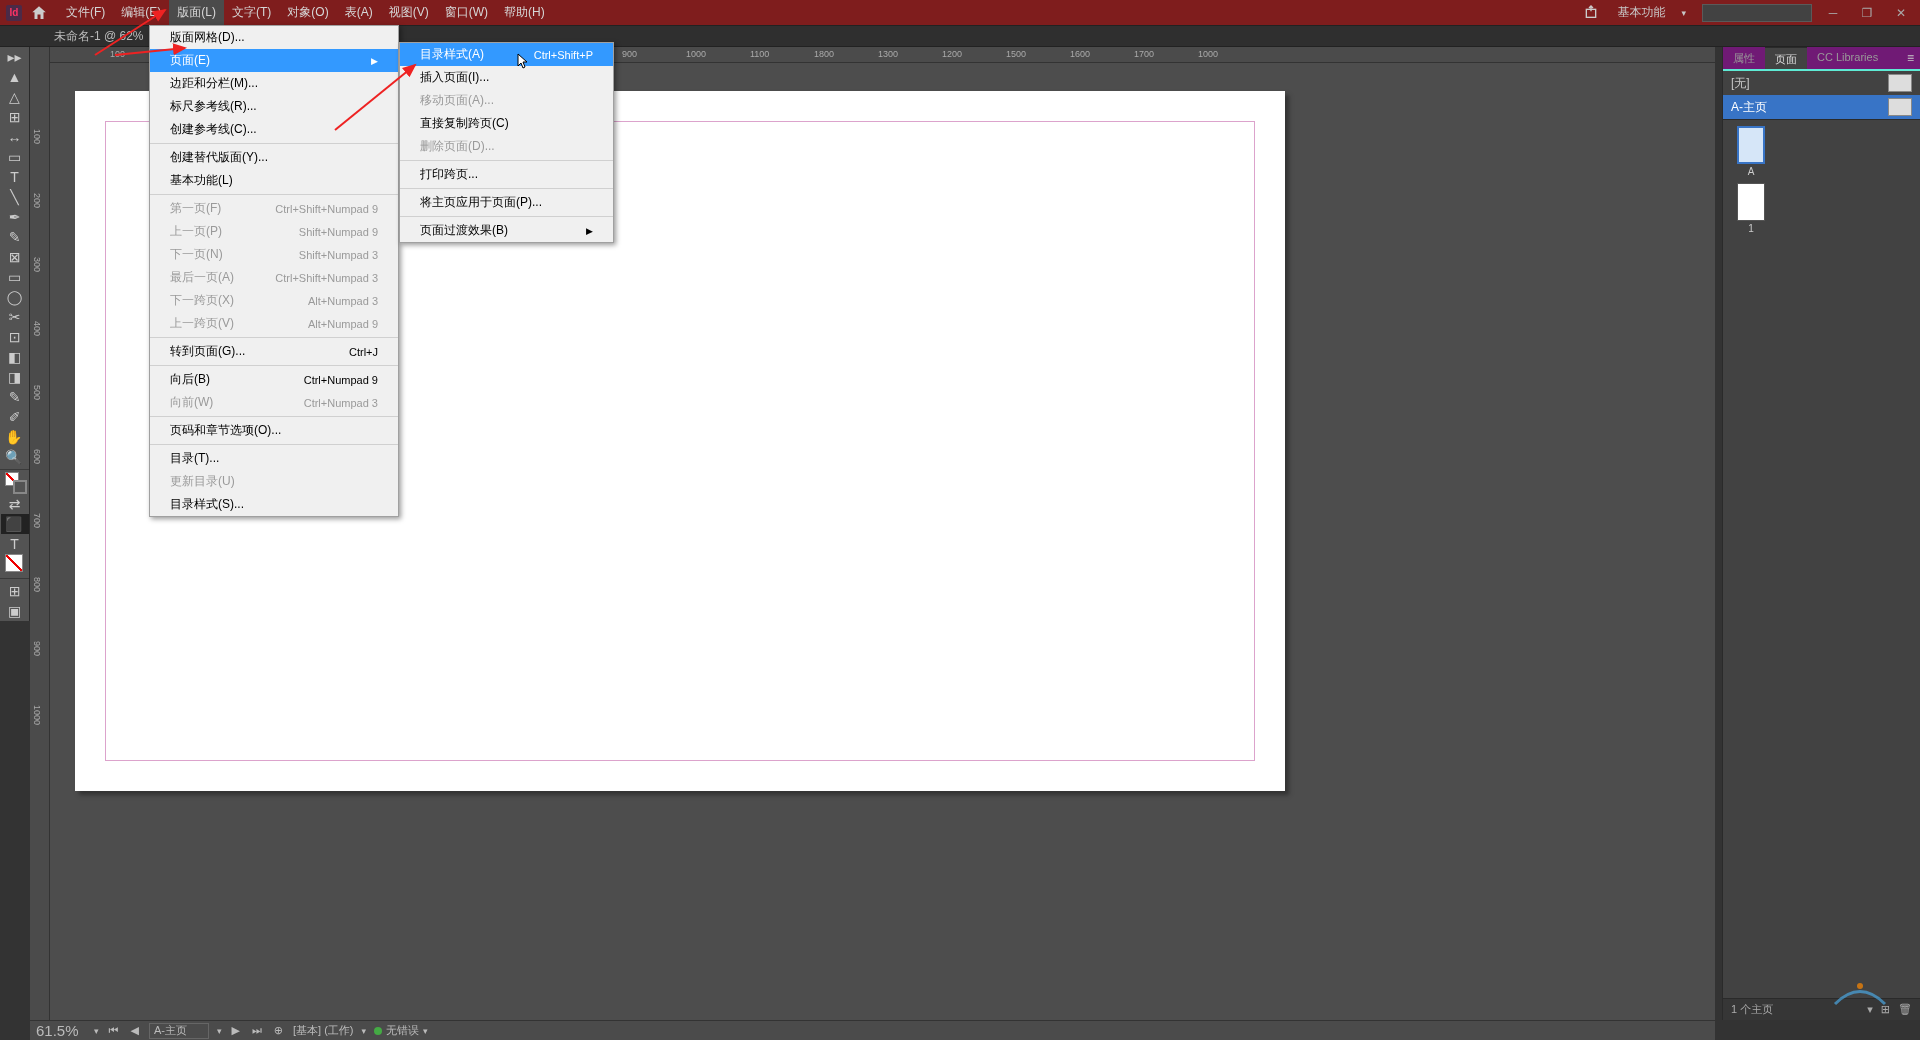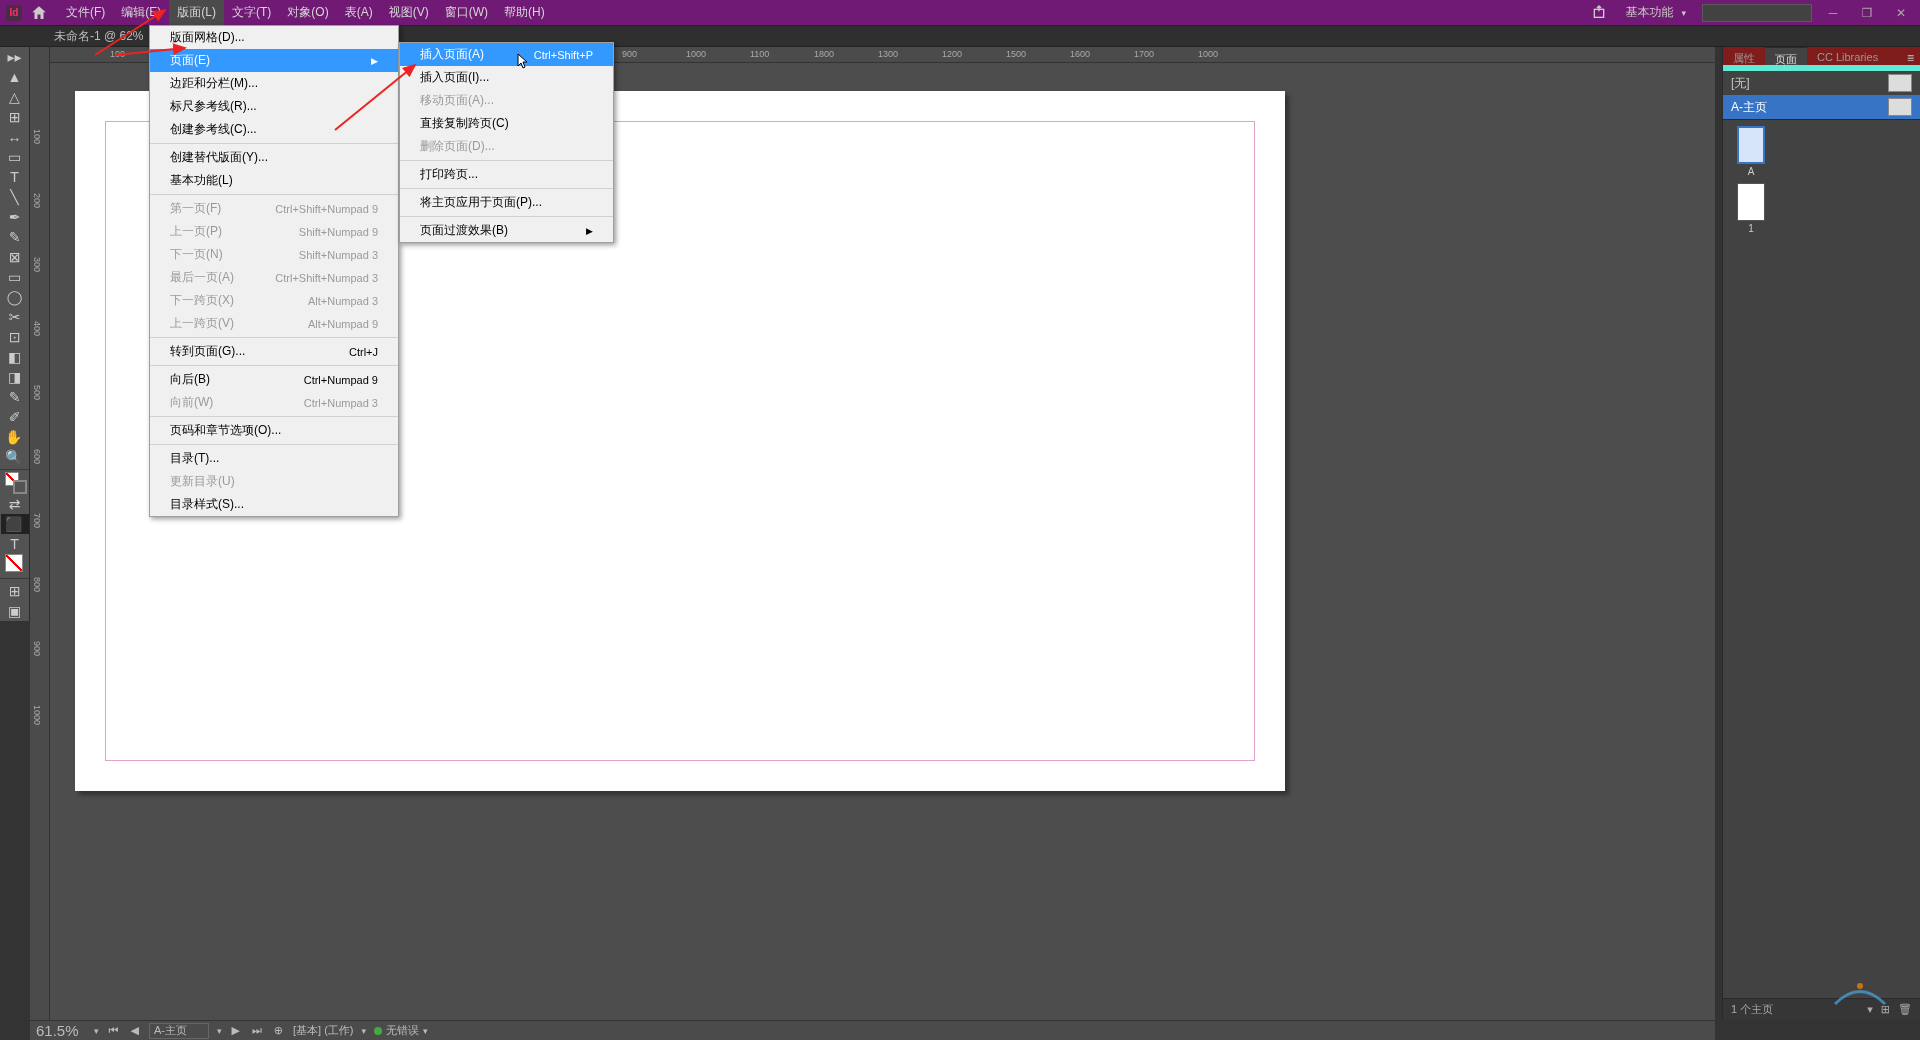--- a/index.html
+++ b/index.html
@@ -1,26 +1,26 @@
 <!DOCTYPE html>
 <html><head>
 <meta charset="utf-8">
 <style>
 * { margin: 0; padding: 0; box-sizing: border-box; font-family: "Microsoft YaHei", Arial, sans-serif; user-select: none; }
 body { background: #333333; width: 1920px; height: 1040px; overflow: hidden; color: #c8c8c8; font-size: 12px; }
 
 
-.menubar { height: 25px; background: #701a75; display: flex; align-items: center; padding: 0 6px; }
+.menubar { height: 25px; background: #7f1d1d; display: flex; align-items: center; padding: 0 6px; }
 .app-icon { width: 16px; height: 16px; background: #4b2a47; border-radius: 2px; display: flex; align-items: center; justify-content: center; color: #ff3366; font-size: 10px; font-weight: bold; margin-right: 8px; }
 .home-icon { width: 18px; height: 18px; margin-right: 10px; cursor: pointer; }
 .menu-item { padding: 18px 8px; cursor: pointer; color: #d6d6d6; }
 .menu-item.active { background: #4b4b4b; }
 .menubar-right { margin-left: auto; display: flex; align-items: center; gap: 8px; }
 .share-icon { width: 18px; height: 18px; cursor: pointer; }
-.workspace { padding: 3px 8px; cursor: pointer; display: flex; align-items: center; gap: 8px; }
+.workspace { padding: 3px 8px; cursor: pointer; display: flex; align-items: center; gap: 16px; }
 .search-box { background: #424242; width: 110px; height: 18px; border: 1px solid #5a5a5a; }
 .win-btn { width: 26px; height: 18px; display: flex; align-items: center; justify-content: center; cursor: pointer; color: #aaa; }
 
 
 .tabbar { height: 22px; background: #2f2f2f; display: flex; align-items: center; border-top: 1px solid #222; border-bottom: 1px solid #222; padding-left: 44px; }
 .doc-tab { padding: 3px 10px; color: #bbb; display: flex; align-items: center; gap: 6px; }
 .close-x { font-size: 11px; cursor: pointer; }
 
 
 .toolbar { position: absolute; left: 0; top: 47px; width: 30px; background: #535353; display: flex; flex-direction: column; align-items: center; border-right: 1px solid #2a2a2a; }
@@ -52,21 +52,21 @@
 .dd-item.disabled { color: #9a9a9a; }
 .dd-sep { height: 1px; background: #d0d0d0; margin: 2px 0; }
 .dd-item .arrow { font-size: 9px; }
 .dd-shortcut { color: inherit; font-size: 11px; }
 
 
 .arrow-annot { position: absolute; z-index: 200; pointer-events: none; }
 
 
 .right-panel { position: absolute; right: 0; top: 47px; width: 198px; bottom: 20px; background: #424242; border-left: 1px solid #2a2a2a; }
-.panel-tabs { display: flex; height: 24px; border-bottom: 6px solid #5eead4; background: #7f1d1d; }
+.panel-tabs { display: flex; height: 24px; border-bottom: 2px solid #5eead4; background: #701a75; }
 .panel-tab { padding: 4px 10px; cursor: pointer; color: #999; font-size: 11px; }
 .panel-tab.active { background: #424242; color: #ddd; border-top: 1px solid #2a2a2a; }
 .page-row { display: flex; align-items: center; justify-content: space-between; padding: 3px 8px; background: #424242; }
 .page-row.sel { background: #3874c6; color: #fff; }
 .page-thumb-mini { width: 24px; height: 18px; background: #ddd; border: 1px solid #888; }
 .page-thumbs { display: flex; flex-wrap: wrap; padding: 6px; gap: 8px; background: #424242; }
 .thumb-col { display: flex; flex-direction: column; align-items: center; gap: 2px; }
 .thumb { width: 28px; height: 38px; background: #fff; border: 1px solid #555; }
 .thumb.sel { border: 2px solid #3874c6; background: #d6e6f8; }
 .thumb-label { font-size: 10px; color: #ccc; }
@@ -285,21 +285,21 @@
     <div class="dd-item disabled">
       <span>更新目录(U)</span>
     </div>
     <div class="dd-item">
       <span>目录样式(S)...</span>
     </div>
   </div>
 
 <div class="dropdown2" id="dd2">
     <div class="dd-item highlighted">
-      <span>插入页面(A)</span>
+      <span>目录样式(A)</span>
       <span class="dd-shortcut">Ctrl+Shift+P</span>
     </div>
     <div class="dd-item">
       <span>插入页面(I)...</span>
     </div>
     <div class="dd-item disabled">
       <span>移动页面(A)...</span>
     </div>
     <div class="dd-item">
       <span>直接复制跨页(C)</span>

